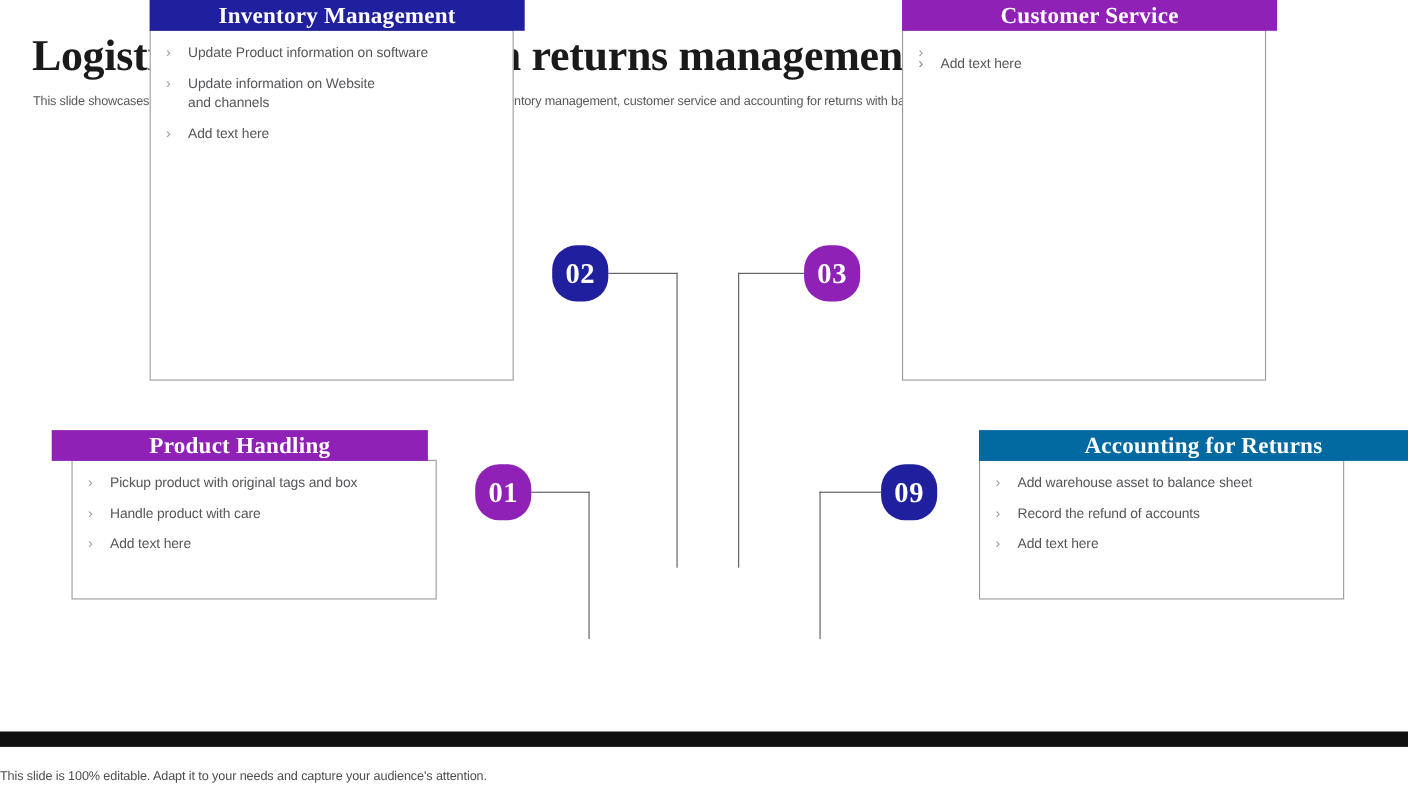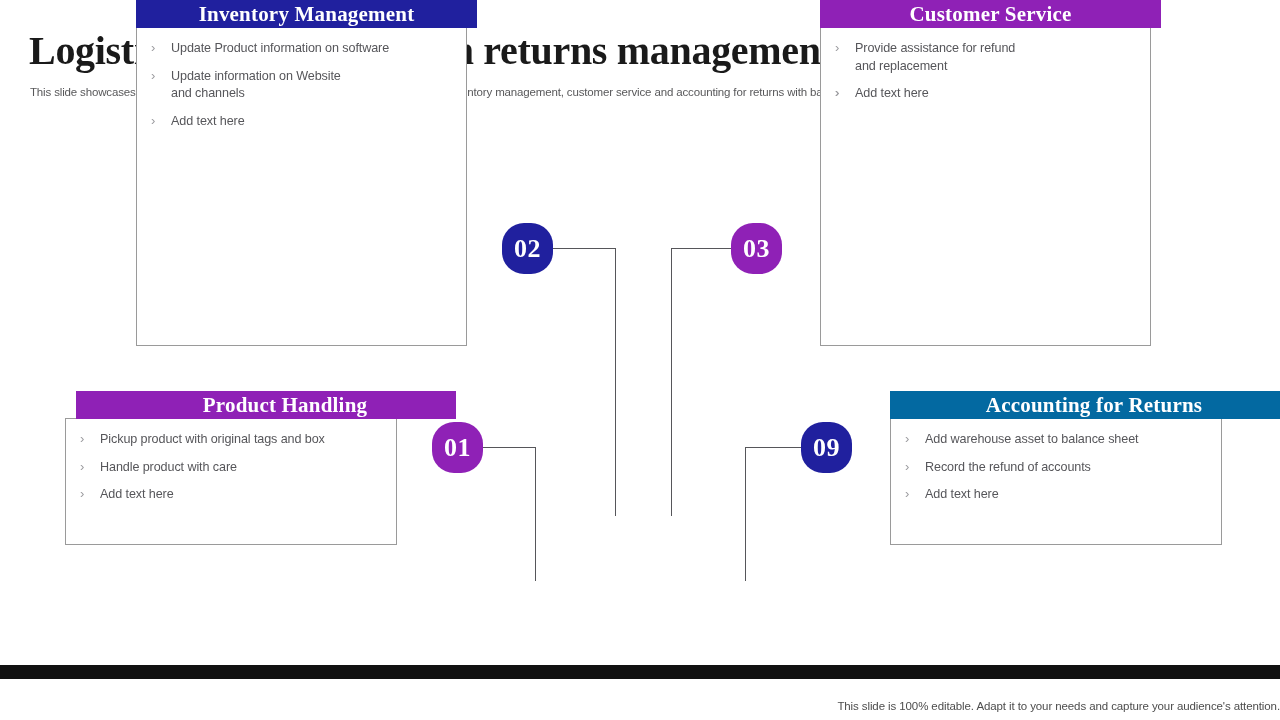--- a/index.html
+++ b/index.html
@@ -119,21 +119,21 @@
     top: 665px;
     width: 1280px;
     height: 14px;
     background: #111111;
   }
   .footer-note {
     position: absolute;
     left: 0;
     top: 700px;
     width: 1280px;
-    text-align: right;
+    text-align: left;
     font-size: 11.5px;
     color: #4d4d4d;
     letter-spacing: -0.1px;
   }
 </style>
 </head>
 <body>
 
 <div class="slide-title">Logistics and supply chain returns management</div>
 <div class="slide-subtitle">This slide showcases the returns management which includes the product handling, inventory management, customer service and accounting for returns with balance sheet.</div>
@@ -170,36 +170,34 @@
     </ul>
   </div>
 </div>
 
 <div class="card">
   <div class="card-header" style="left:820px; width:341px; background:#8f21b6;">Customer Service</div>
   <div class="card-body" style="left:820px; width:331px; height:319px;">
     <ul class="bullet-list">
       <li>
         <span class="chev">›</span>
-        <span style="white-space:pre-line;">Provide assistance for refund
-and replacement</span>
-      </li>
-      <li>
-        <span class="chev">›</span>
-      </li>
-      <li>
-        <span class="chev">›</span>
-        <span style="white-space:pre-line;">Add text here</span>
-      </li>
-    </ul>
-  </div>
-</div>
-
-<div class="card">
-  <div class="card-header" style="left:76px; width:342px; background:#8f21b6; top:391px;padding-left:38px;">Product Handling</div>
+      </li>
+      <li>
+        <span class="chev">›</span>
+      </li>
+      <li>
+        <span class="chev">›</span>
+        <span style="white-space:pre-line;">Add text here</span>
+      </li>
+    </ul>
+  </div>
+</div>
+
+<div class="card">
+  <div class="card-header" style="left:47px; width:342px; background:#8f21b6; top:391px;">Product Handling</div>
   <div class="card-body" style="left:65px; width:332px; height:127px; top:418px;">
     <ul class="bullet-list">
       <li>
         <span class="chev">›</span>
         <span style="white-space:pre-line;">Pickup product with original tags and box</span>
       </li>
       <li>
         <span class="chev">›</span>
         <span style="white-space:pre-line;">Handle product with care</span>
       </li>

